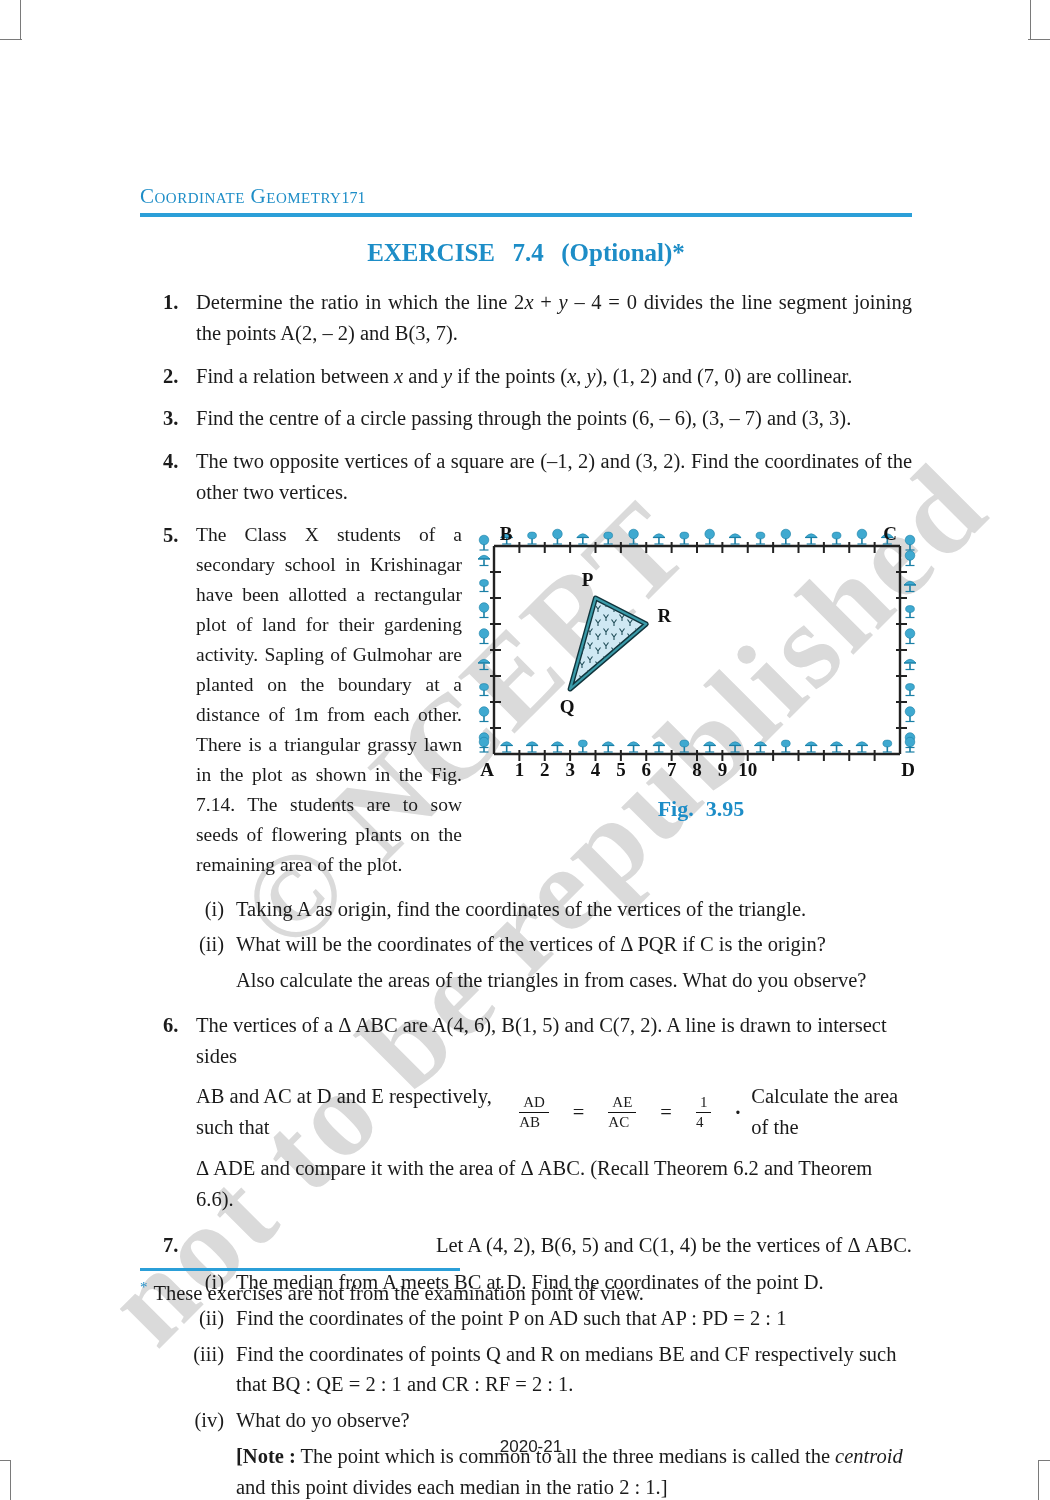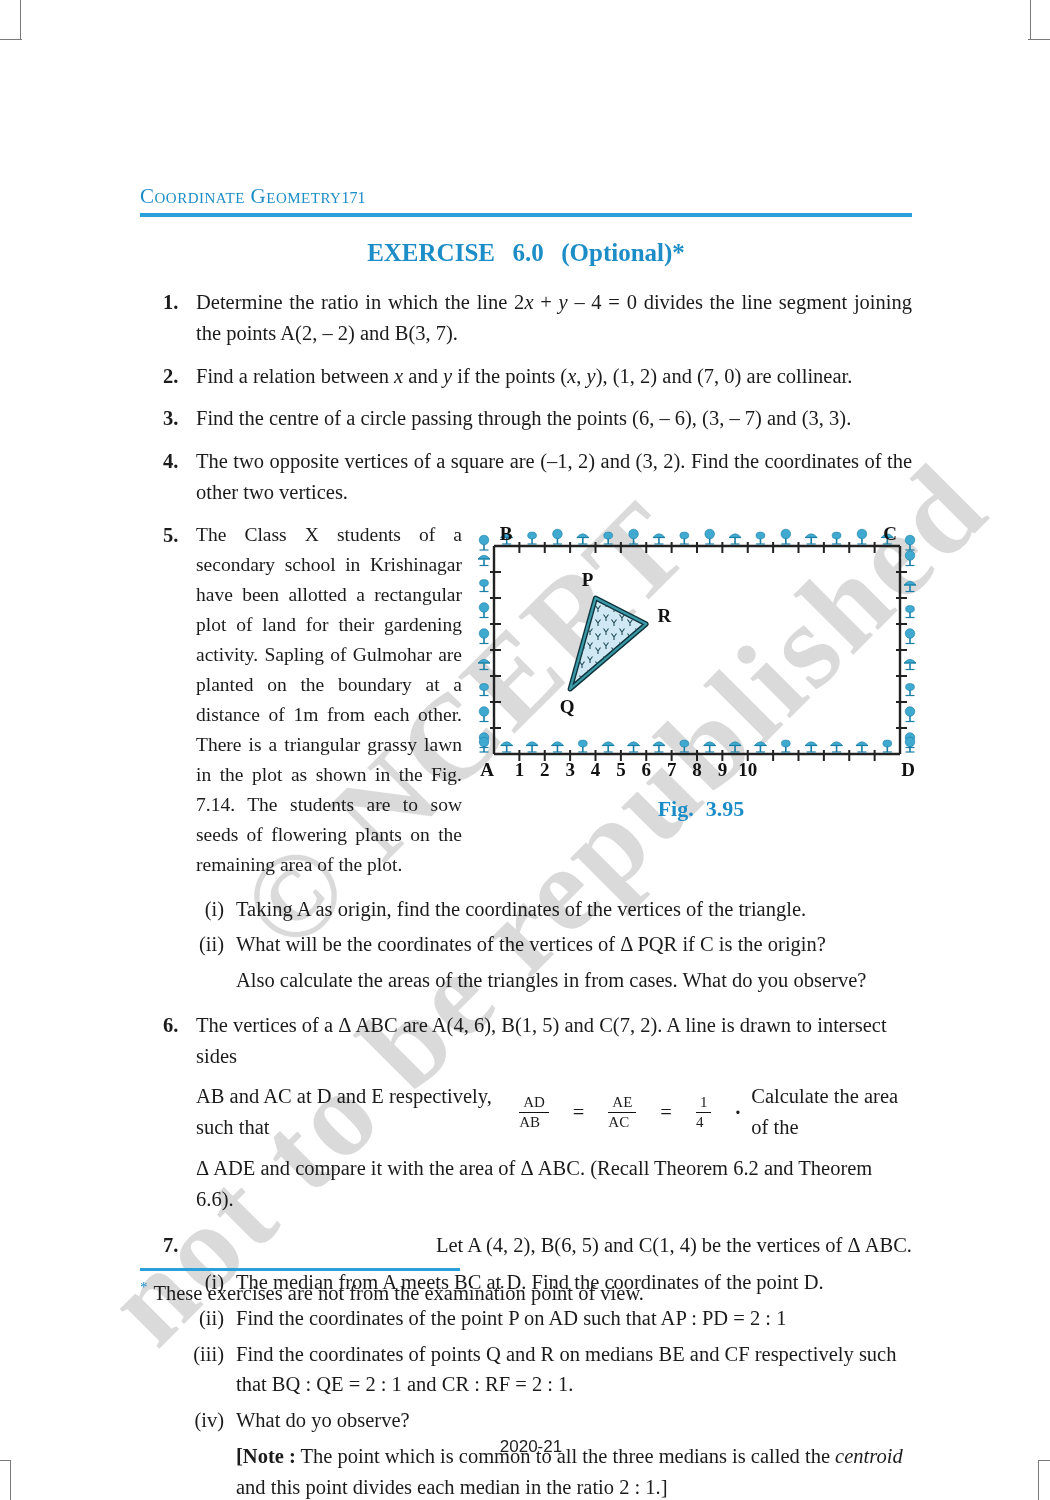--- a/index.html
+++ b/index.html
@@ -71,21 +71,21 @@
   <div class="wm wm2">not to be republished</div>
 
   <div class="content">
 
     <div class="hdr">
       <span class="hdr-section">Coordinate Geometry</span>
       <span class="hdr-page">171</span>
     </div>
     <div class="rule"></div>
 
-    <div class="extitle">EXERCISE 6.0 (Optional)*</div>
+    <div class="extitle">EXERCISE 7.4 (Optional)*</div>
 
     <div class="prob">
       <div class="pnum">1.</div>
       <div class="ptext">Determine the ratio in which the line 2<i>x</i> + <i>y</i> – 4 = 0 divides the line segment joining the points A(2, – 2) and B(3, 7).</div>
     </div>
 
     <div class="prob">
       <div class="pnum">2.</div>
       <div class="ptext">Find a relation between <i>x</i> and <i>y</i> if the points (<i>x</i>, <i>y</i>), (1, 2) and (7, 0) are collinear.</div>
     </div>

